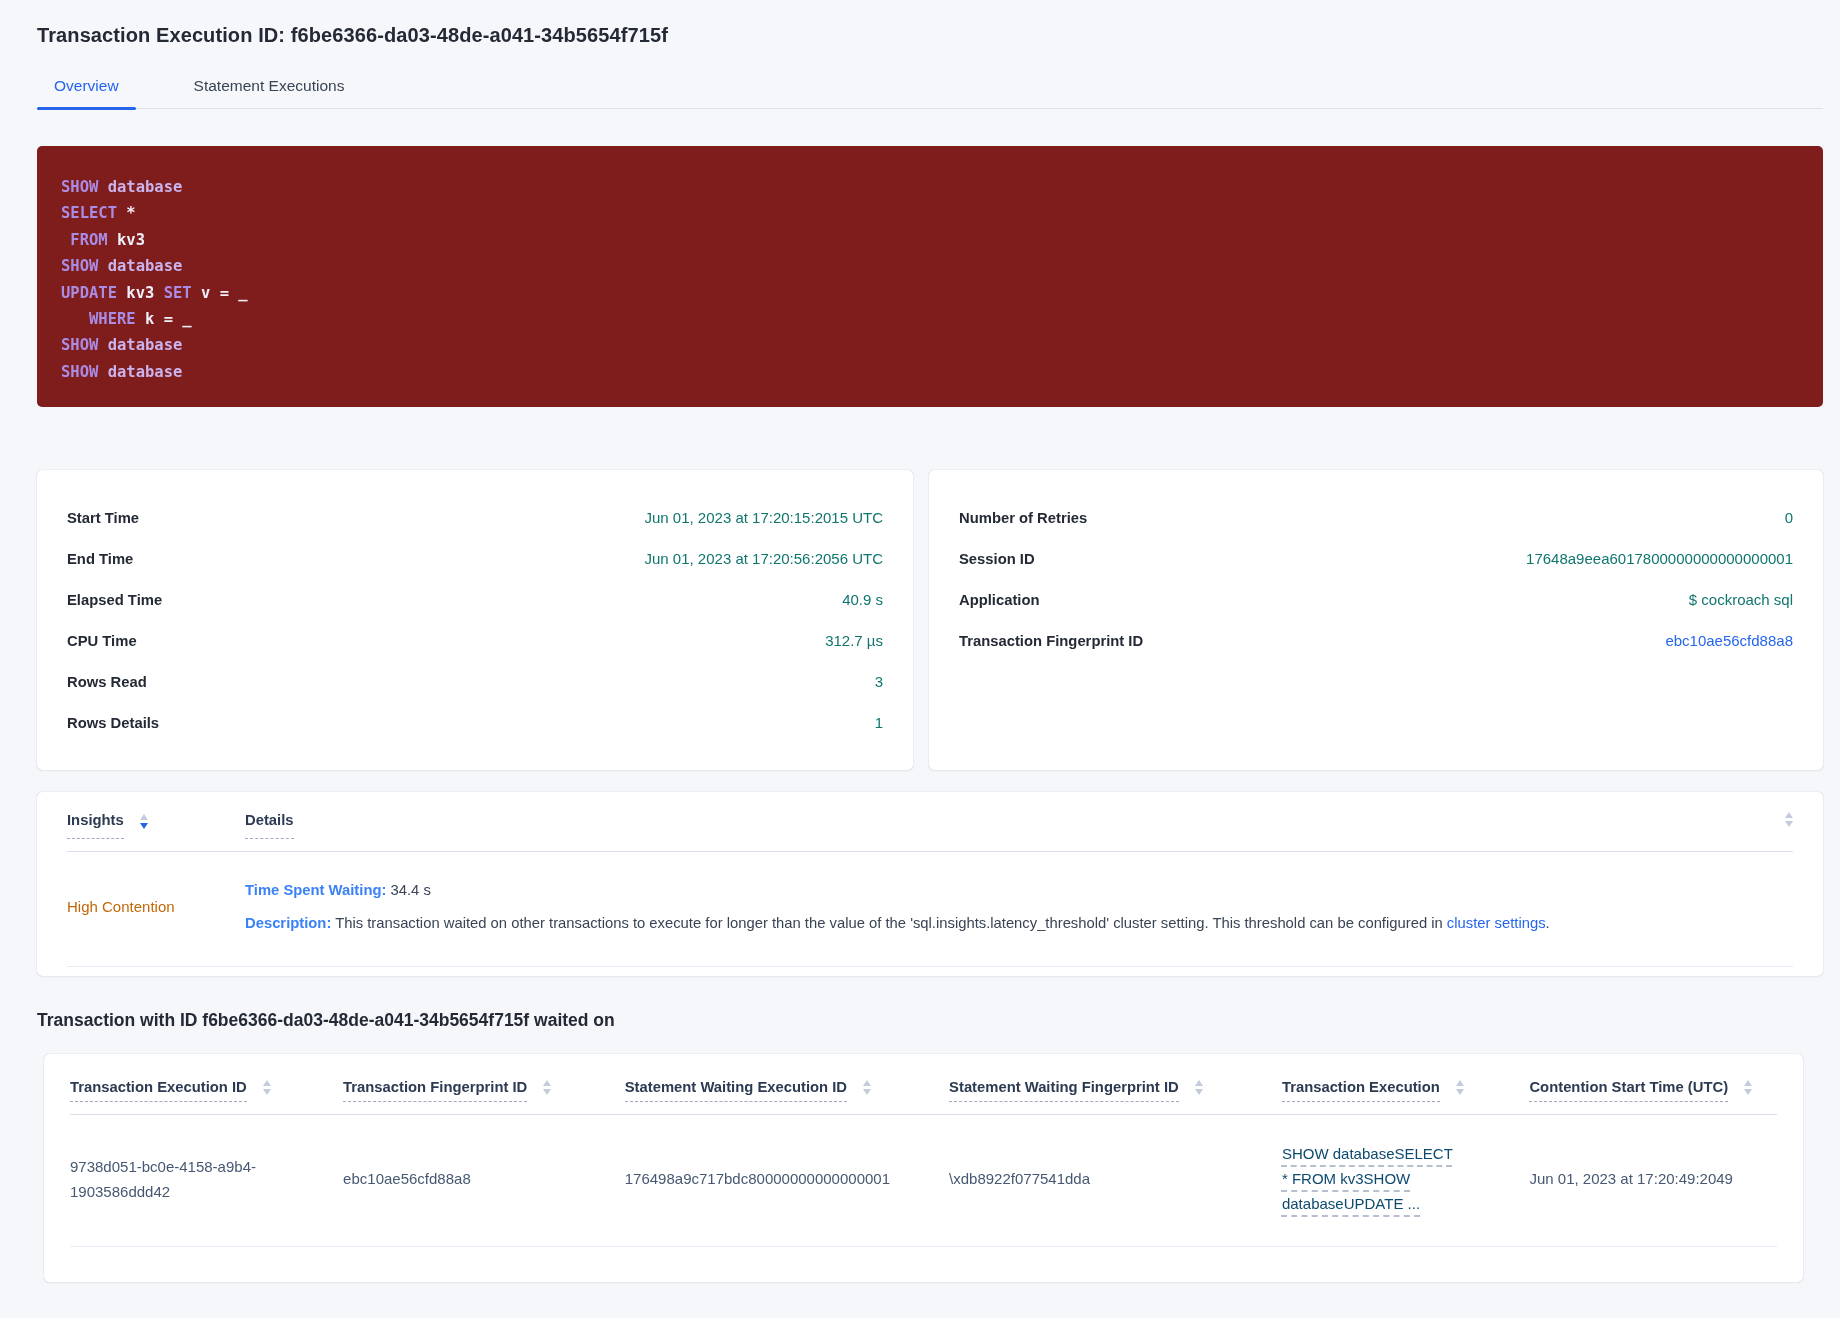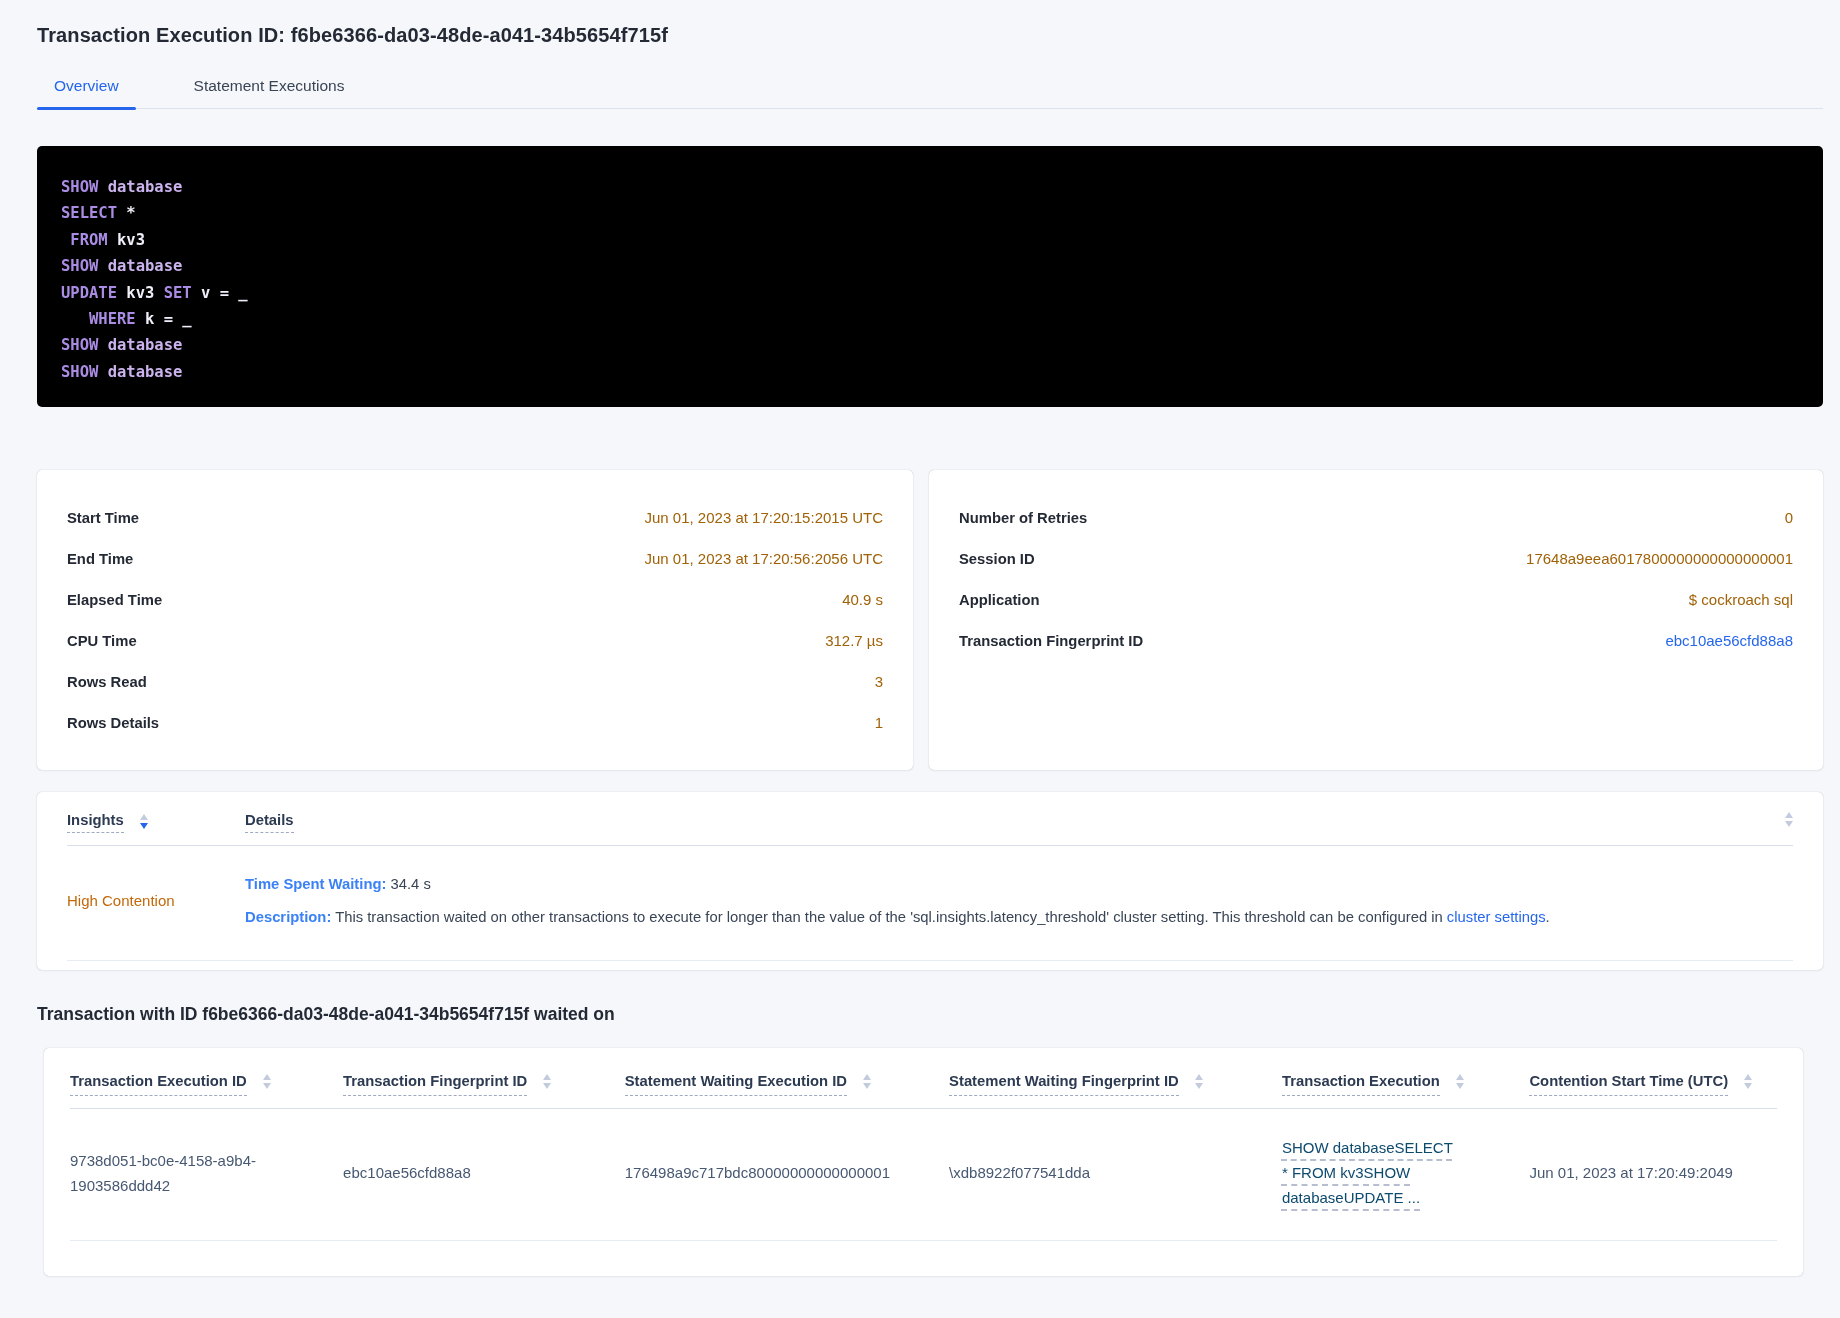--- a/index.html
+++ b/index.html
@@ -15,49 +15,49 @@
   
   h1.page-title { font-size:20px; font-weight:700; margin:0 0 30px 0; color:#242a35; letter-spacing:.1px; }
 
   
   .tab-bar { display:flex; border-bottom:1px solid #dde3ed; margin-bottom:37px; }
   .tab { padding:0 17px 13px 17px; margin-right:41px; font-size:15.5px; color:#394455; cursor:pointer; position:relative; }
   .tab.active { color:#2566ec; }
   .tab.active::after { content:""; position:absolute; left:0; right:0; bottom:-2px; height:3px; background:#2566ec; border-radius:2px; }
 
   
-  .sql-box { background:#000000; border-radius:5px; padding:28px 24px 22px 24px; margin-bottom:63px; }
+  .sql-box { background:#7f1d1d; border-radius:5px; padding:28px 24px 22px 24px; margin-bottom:63px; }
   .sql-box pre { margin:0; font-family:"DejaVu Sans Mono", monospace; font-size:15.5px; line-height:26.4px; white-space:pre; }
   .sql-kw { color:#ab8ce4; font-weight:700; }
   .sql-id { color:#cbb3ee; font-weight:700; }
   .sql-pl { color:#f0eef8; font-weight:700; }
 
   
   .card { background:#fff; border-radius:5px; box-shadow:0 0 1px rgba(67,90,111,.45), 0 1px 3px rgba(36,42,53,.05); }
   .cards-row { display:flex; gap:16px; margin-bottom:22px; align-items:stretch; }
   .summary-card { padding:27px 30px; }
   .summary-card.left { width:876px; flex:none; }
   .summary-card.right { flex:1; }
   .stat-row { display:flex; justify-content:space-between; align-items:center; height:41px; }
   .stat-label { font-size:14.8px; font-weight:700; color:#242a35; }
-  .stat-value { font-size:15px; color:#a16207; }
+  .stat-value { font-size:15px; color:#0f766e; }
   .link { color:#2566ec; text-decoration:none; cursor:pointer; }
 
   
   .sort { display:inline-flex; flex-direction:column; align-items:center; gap:3px; cursor:pointer; }
   .sort i { display:block; width:0; height:0; border-left:4.5px solid transparent; border-right:4.5px solid transparent; }
   .sort .tu { border-bottom:6px solid #c3cbdd; }
   .sort .td { border-top:6px solid #c3cbdd; }
   .sort .td.active { border-top-color:#2566ec; }
 
   
   .insights-card { padding:20px 30px 9px 30px; margin-bottom:34px; }
   .insights-header { display:flex; align-items:flex-start; padding-bottom:12px; border-bottom:1px solid #d9dfea; }
   .col-head { font-size:14.8px; font-weight:700; color:#2c3a52; }
-  .dashed-u { border-bottom:1px dashed #9fa9c0; padding-bottom:4px; }
+  .dashed-u { border-bottom:1px dashed #9fa9c0; padding-bottom:10px; }
   .insight-head-col { width:178px; display:flex; align-items:flex-start; }
   .insight-head-col .sort { margin-left:16px; margin-top:2px; }
   .insights-header .spacer { flex:1; }
   .insights-row { display:flex; align-items:center; padding:22px 0 26px 0; border-bottom:1px solid #e7ebf3; }
   .insight-col { width:178px; flex:none; }
   .insight-badge { font-size:15px; color:#c26809; }
   .insight-details { flex:1; font-size:14.8px; color:#394455; line-height:33px; }
   .bold-label { font-weight:700; color:#3b82f6; }
 
   

